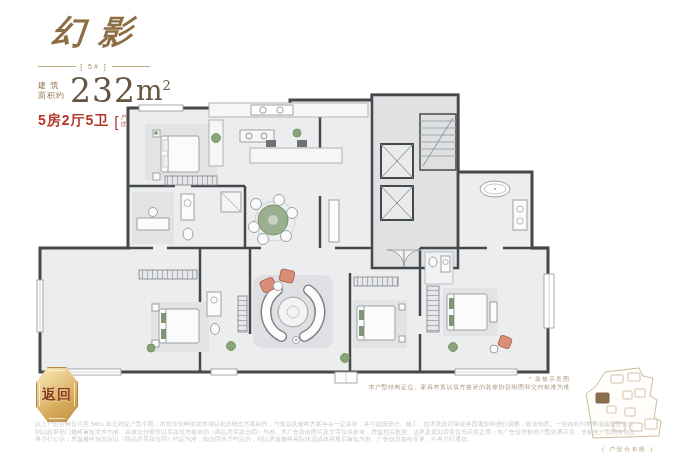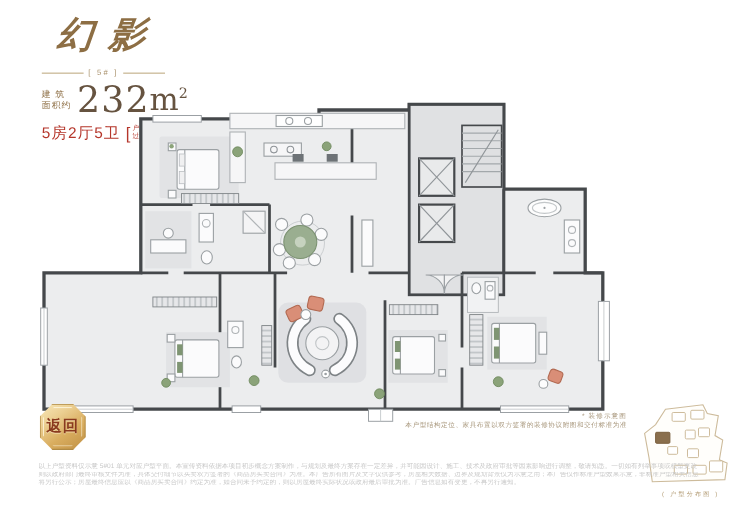--- a/index.html
+++ b/index.html
@@ -18,31 +18,31 @@
   .area-row { display:flex; align-items:flex-end; margin-left:2px; }
   .area-prefix { display:flex; flex-direction:column; justify-content:flex-end;
                  font-size:8px; color:#8d6e44; line-height:10px; margin:0 5px 5px 0;
                  letter-spacing:1px; white-space:nowrap; }
   .area-value { font-family:"DejaVu Serif", serif; font-size:33px; line-height:30px;
                 color:#665340; letter-spacing:1px; }
   .area-unit  { font-family:"DejaVu Serif", serif; font-size:28px; line-height:30px; color:#665340; }
   .area-sup   { font-family:"DejaVu Serif", serif; font-size:13px; color:#665340;
                 position:relative; top:-13px; }
   .rooms-row { display:flex; align-items:center; margin:6px 0 0 2px; }
-  .rooms-text { font-size:14px; font-weight:normal; color:#b5362b; letter-spacing:1px; white-space:nowrap; }
+  .rooms-text { font-size:14px; font-weight:bold; color:#b5362b; letter-spacing:1px; white-space:nowrap; }
   .rooms-note { display:flex; align-items:center; margin-left:5px; color:#b5362b; }
   .rooms-note .bracket { font-size:15px; font-weight:normal; line-height:15px; }
   .rooms-note .note-lines { display:flex; flex-direction:column; margin:0 2px; }
   .rooms-note .note-lines span { font-size:6px; line-height:7px; letter-spacing:1px; white-space:nowrap; }
 
   
   .plan-wrap { position:absolute; left:35px; top:88px; width:525px; height:297px; }
 
   
-  .back-badge { position:absolute; left:36px; top:367px; width:42px; height:42px; cursor:pointer; }
+  .back-badge { position:absolute; left:36px; top:367px; width:42px; height:55px; cursor:pointer; }
   .back-badge .oct { position:absolute; inset:0;
       background:linear-gradient(145deg,#f8e8ba 0%,#ecd093 30%,#d9ad5f 62%,#bf8f43 100%);
       clip-path:polygon(28% 0,72% 0,100% 28%,100% 72%,72% 100%,28% 100%,0 72%,0 28%);
       box-shadow:inset 0 0 0 1px #b08a45; }
   .back-badge .inner { position:absolute; inset:3px;
       clip-path:polygon(28% 0,72% 0,100% 28%,100% 72%,72% 100%,28% 100%,0 72%,0 28%);
       border:1px solid rgba(255,250,230,.75); display:flex; align-items:center; justify-content:center; }
   .back-badge .label { font-family:"DejaVu Serif", serif; font-weight:bold; font-size:14px;
       color:#8a3a1e; letter-spacing:1px; text-shadow:0 1px 0 rgba(255,245,220,.5); }
 

